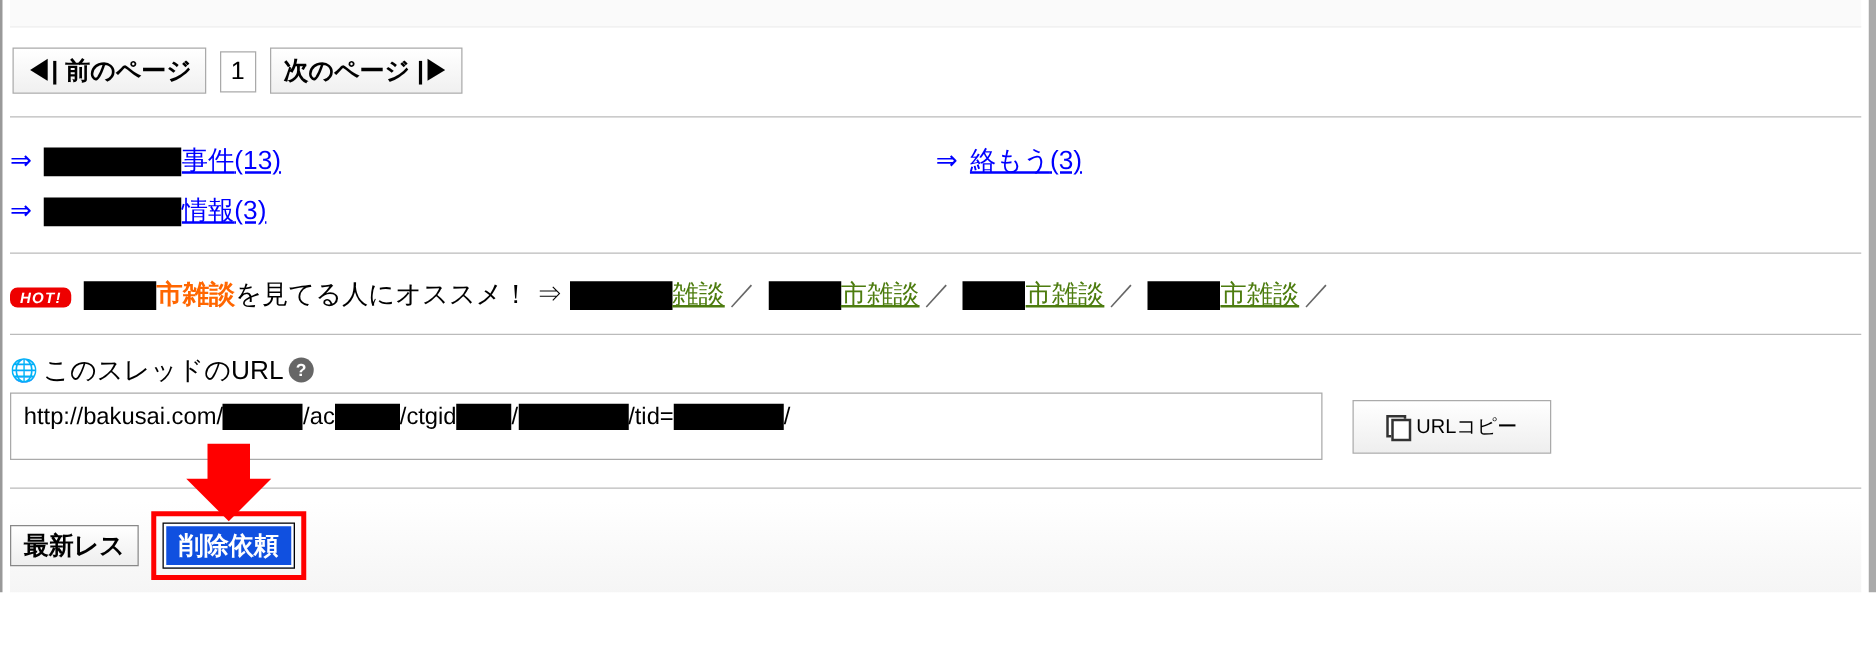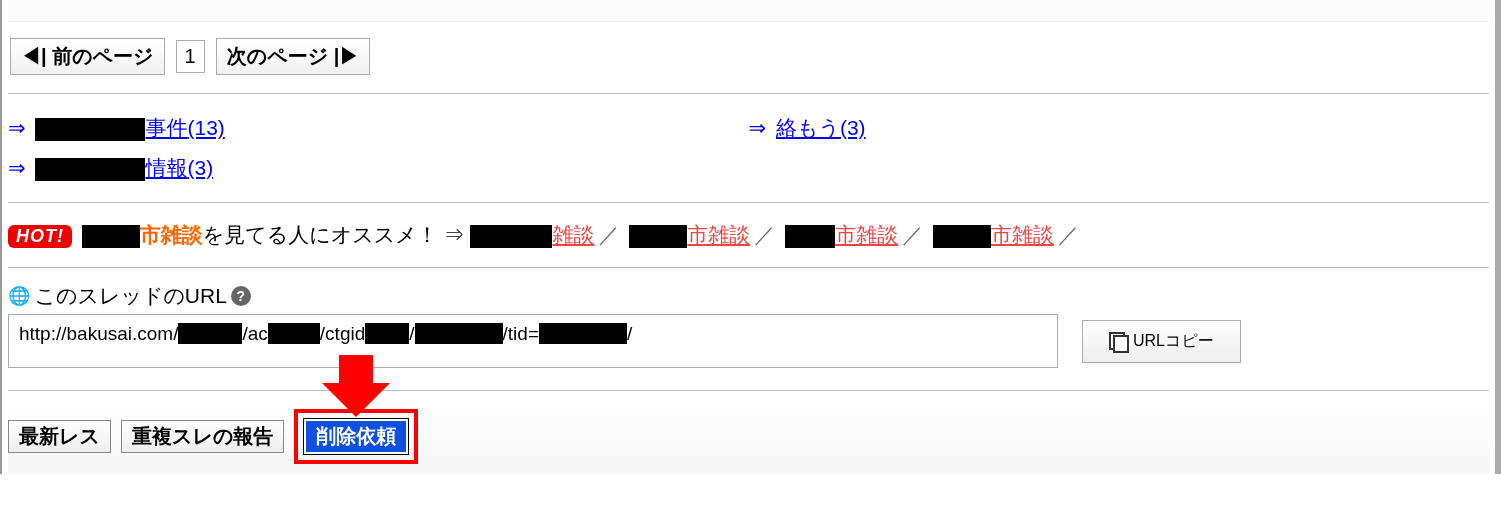--- a/index.html
+++ b/index.html
@@ -11,23 +11,23 @@
 .pager-btn { display: inline-block; background: linear-gradient(#fff,#f0f0f0); border: 1px solid #aaa; padding: 4px 10px; margin: 0 2px; font-size: 20px; font-weight: bold; cursor: pointer; }
 .pager-num { display: inline-block; background: #fff; border: 1px solid #aaa; padding: 4px 8px; margin: 0 4px; font-size: 20px; }
 hr.sep { border: none; border-top: 1px solid #bbb; margin: 10px 0; }
 .section-title { font-size: 22px; font-weight: bold; padding: 8px 0 4px; }
 .related-grid { display: flex; flex-wrap: wrap; padding: 4px 0; }
 .related-col { width: 50%; padding: 6px 0; font-size: 21px; }
 .arrow { color: #00f; margin-right: 4px; }
 a.link { color: #00f; text-decoration: underline; }
 .redact { display: inline-block; background: #000; height: 1.1em; vertical-align: middle; }
 .hot-row { padding: 8px 0; font-size: 21px; }
-.hot-badge { display: inline-block; background: #e00; color: #fff; font-weight: bold; font-style: italic; padding: 1px 8px; border-radius: 6px; font-size: 18px; letter-spacing: 1px; margin-right: 4px; }
+.hot-badge { display: inline-block; background: #e00; color: #fff; font-weight: bold; font-style: italic; padding: 1px 8px; border-radius: 6px; font-size: 12px; letter-spacing: 1px; margin-right: 4px; }
 .orange { color: #f60; font-weight: bold; }
-.blue { color: #ef4444; text-decoration: underline; }
+.blue { color: #4d7c0f; text-decoration: underline; }
 .slash { color: #666; margin: 0 4px; }
 .url-label { font-size: 21px; padding: 4px 0; display: flex; align-items: center; gap: 4px; }
 .globe { font-size: 18px; }
 .qmark { display: inline-block; width: 20px; height: 20px; background: #666; color: #fff; border-radius: 50%; text-align: center; line-height: 20px; font-size: 14px; font-weight: bold; }
 .url-row { display: flex; align-items: center; gap: 24px; padding-bottom: 12px; }
 .url-input { flex: 0 0 1050px; border: 1px solid #aaa; padding: 8px 10px; font-size: 19px; background: #fff; height: 54px; font-family: inherit; }
 .url-input span.redact { vertical-align: text-bottom; }
 .copy-btn { background: linear-gradient(#fff,#eee); border: 1px solid #aaa; padding: 10px 26px; font-size: 16px; cursor: pointer; display: flex; align-items: center; gap: 6px; }
 .btn-row { padding: 8px 0 10px; display: flex; gap: 10px; align-items: center; position: relative; background: linear-gradient(#fff,#f5f5f5); }
 .std-btn { background: linear-gradient(#fff,#eee); border: 1px solid #888; padding: 2px 10px; font-size: 20px; font-weight: bold; cursor: pointer; }
@@ -96,21 +96,20 @@
     <button class="copy-btn">
       <span class="copy-icon"></span>
       <span>URLコピー</span>
     </button>
   </div>
 
   <hr class="sep">
 
   <div class="btn-row">
     <button class="std-btn">最新レス</button>
-    <button class="std-btn">重複スレの報告</button>
     <span class="delete-btn-wrap">
       <span class="arrow-shaft"></span>
       <span class="arrow-head"></span>
       <button class="delete-btn">削除依頼</button>
     </span>
   </div>
 </div>
 </div>
 
 </body></html>

